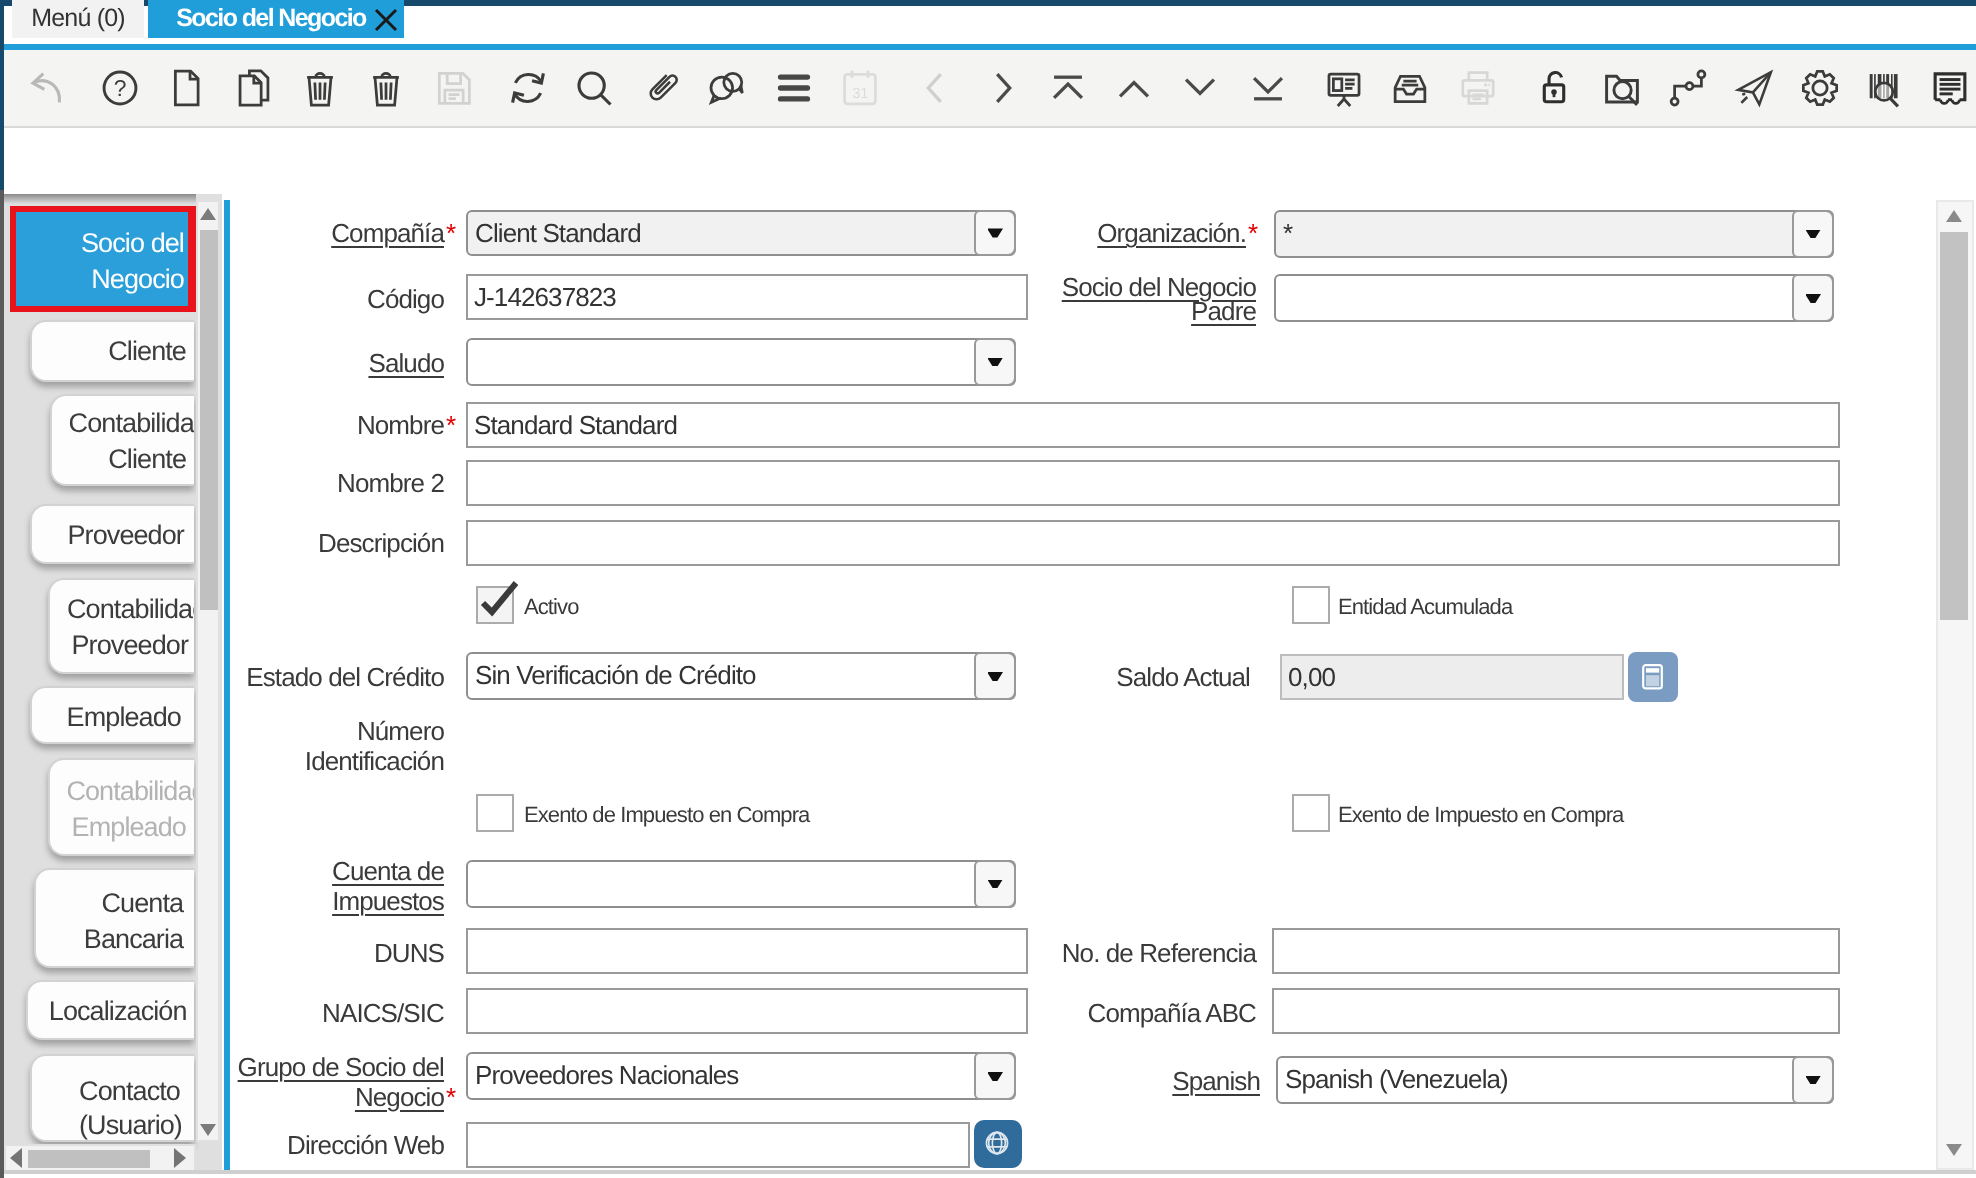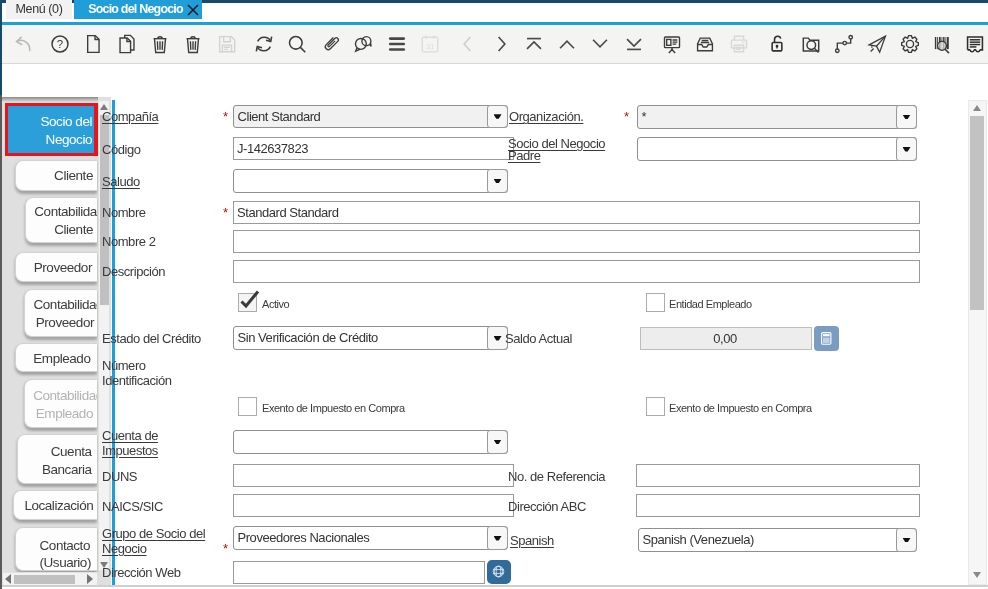--- a/index.html
+++ b/index.html
@@ -29,21 +29,21 @@
 #stab-active{left:4.5px;top:103px;width:93px;height:53px;background:#e8131b;border:none;border-radius:0;box-shadow:none}
 #stab-active .in{position:absolute;left:3.3px;top:3.3px;right:3.3px;bottom:3.3px;background:#2b9fd9}
 #stab-active .ln{color:#fff}
 
 .sbtrack{position:absolute;background:#f2f2f2;border:1px solid #e0e0e0}
 .sbthumb{position:absolute;background:#c0c0c0}
 .arr{position:absolute;width:0;height:0}
 #splitter{left:112px;top:100px;width:3px;height:485px;background:#1f9ed9}
 #bottomline{left:2px;top:585px;width:986px;height:2px;background:#cfcfcf}
 
-.lbl{position:absolute;font-size:13px;color:#3a3a3a;line-height:16px;white-space:nowrap;text-align:left;letter-spacing:-0.45px}
+.lbl{position:absolute;font-size:13px;color:#3a3a3a;line-height:16px;white-space:nowrap;text-align:right;letter-spacing:-0.45px}
 .u{text-decoration:underline;text-underline-offset:2px;text-decoration-thickness:1px}
 .star{color:#e00000}
 .inp{position:absolute;border:1px solid #9a9a9a;background:#fff;font-size:13px;color:#333;
   line-height:21px;padding-left:3px;white-space:nowrap;overflow:hidden;letter-spacing:-0.45px}
 .combo{position:absolute;border:1px solid #8f8f8f;border-radius:3px;background:#fff}
 .combo.ro{background:#f1f1f1}
 .combo .val{position:absolute;left:3.5px;top:0;bottom:0;font-size:13px;color:#333;line-height:22px;white-space:nowrap;letter-spacing:-0.45px}
 .combo .btn{position:absolute;right:-1px;top:-1px;bottom:-1px;width:21px;background:#f7f7f7;
   border:1px solid #999;border-radius:3px 4px 4px 3px}
 .combo .btn:after{content:"";position:absolute;left:50%;top:50%;margin-left:-4px;margin-top:-2px;
@@ -300,28 +300,28 @@
 <div class="lbl" style="left:102px;width:120px;top:234px">Nombre 2</div>
 <div class="inp" style="left:233px;top:230px;width:687px;height:23px"></div>
 <div class="lbl" style="left:102px;width:120px;top:264px">Descripción</div>
 <div class="inp" style="left:233px;top:259.5px;width:687px;height:23px"></div>
 <div class="cb" style="left:238px;top:292.5px;background:#f4f4f4"></div>
 <svg class="abs" style="left:239px;top:288px" width="24" height="24" viewBox="0 0 24 24" fill="none">
       <path d="M2.5 13.5 L7 18 L19 3.5" stroke="#3a3a3a" stroke-width="3"></path>
     </svg>
 <div class="cblbl" style="left:262px;top:296px">Activo</div>
 <div class="cb" style="left:645.5px;top:292.5px"></div>
-<div class="cblbl" style="left:669px;top:296px">Entidad Empleado</div>
+<div class="cblbl" style="left:669px;top:296px">Entidad Acumulada</div>
 <div class="lbl" style="left:102px;width:120px;top:331px">Estado del Crédito</div>
 <div class="combo" style="left:233px;top:326px;width:275px;height:24px">
       <span class="val">Sin Verificación de Crédito</span>
       <span class="btn"></span>
     </div>
 <div class="lbl" style="left:505px;width:120px;top:331px">Saldo Actual</div>
-<div class="inp" style="left:640px;top:327px;width:172px;height:22.5px;background:#ededed;border-color:#bdbdbd;text-align:center;padding-right:5px">0,00</div>
+<div class="inp" style="left:640px;top:327px;width:172px;height:22.5px;background:#ededed;border-color:#bdbdbd;text-align:left;padding-right:5px">0,00</div>
 <div class="abs" style="left:814px;top:326px;width:24.5px;height:24.5px;background:#7b9cc2;border-radius:4px"></div>
 <svg class="abs" style="left:821px;top:332px" width="11" height="13" viewBox="0 0 11 13">
       <rect x="0.6" y="0.6" width="9.3" height="11.6" rx="1.2" fill="none" stroke="#fff" stroke-width="1.1"></rect>
       <rect x="2" y="2.1" width="6.6" height="2.2" fill="#fff"></rect>
       <rect x="2" y="5.6" width="6.6" height="5.5" fill="rgba(255,255,255,0.55)"></rect>
     </svg>
 <div class="lbl" style="left:102px;width:120px;top:358px">Número</div>
 <div class="lbl" style="left:102px;width:120px;top:373px">Identificación</div>
 <div class="cb" style="left:238px;top:396.5px"></div>
 <div class="cblbl" style="left:262px;top:399.5px">Exento de Impuesto en Compra</div>
@@ -332,21 +332,21 @@
 <div class="combo" style="left:233px;top:429.5px;width:275px;height:24px">
       <span class="val"></span>
       <span class="btn"></span>
     </div>
 <div class="lbl" style="left:102px;width:120px;top:469px">DUNS</div>
 <div class="inp" style="left:233px;top:463.5px;width:281px;height:23.5px"></div>
 <div class="lbl" style="left:508px;width:120px;top:469px">No. de Referencia</div>
 <div class="inp" style="left:636px;top:463.5px;width:284px;height:23.5px"></div>
 <div class="lbl" style="left:102px;width:120px;top:499px">NAICS/SIC</div>
 <div class="inp" style="left:233px;top:493.5px;width:281px;height:23px"></div>
-<div class="lbl" style="left:508px;width:120px;top:499px">Dirección ABC</div>
+<div class="lbl" style="left:508px;width:120px;top:499px">Compañía ABC</div>
 <div class="inp" style="left:636px;top:493.5px;width:284px;height:23px"></div>
 <div class="lbl u" style="left:102px;width:120px;top:525.5px">Grupo de Socio del</div>
 <div class="lbl u" style="left:102px;width:120px;top:540.5px">Negocio</div>
     <div class="lbl star" style="left:223px;width:10px;top:540.5px;text-align:left">*</div>
 <div class="combo" style="left:233px;top:526px;width:275px;height:24px">
       <span class="val">Proveedores Nacionales</span>
       <span class="btn"></span>
     </div>
 <div class="lbl u" style="left:510px;width:120px;top:532.5px">Spanish</div>
 <div class="combo" style="left:638px;top:527.5px;width:279px;height:24.5px">

